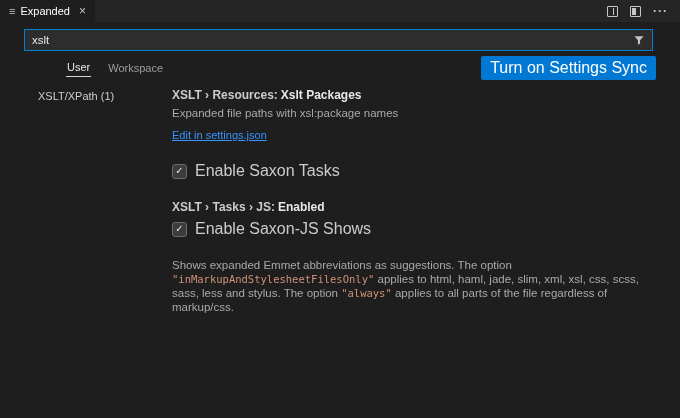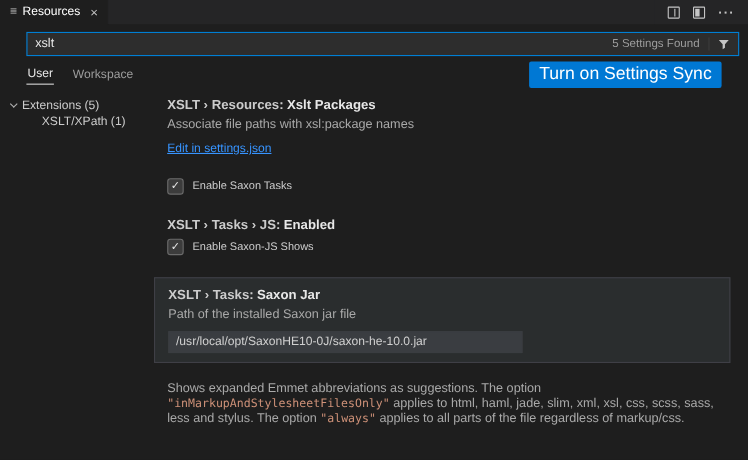--- a/index.html
+++ b/index.html
@@ -16,136 +16,124 @@
   .tab-label { color:#ffffff; font-size:11px; }
   .tab-close { color:#c5c5c5; font-size:12px; margin-left:4px; cursor:pointer; }
   .tab-fill { flex:1; background:#252526; }
   .editor-actions { display:flex; align-items:center; gap:12px; padding:0 12px; background:#252526; }
   .icon-split { position:relative; width:11px; height:11px; border:1px solid #c5c5c5; border-radius:1px; display:inline-block; }
   .icon-split::after { content:""; position:absolute; top:1px; bottom:1px; left:50%; width:1px; background:#c5c5c5; }
   .icon-layout { position:relative; width:11px; height:11px; border:1px solid #c5c5c5; border-radius:1px; display:inline-block; }
   .icon-layout::after { content:""; position:absolute; top:1px; bottom:1px; left:1px; width:4px; background:#c5c5c5; }
   .more { color:#c5c5c5; font-size:12px; font-weight:bold; letter-spacing:1px; line-height:1; }
   
-  .search-row { padding:7px 8px 0 24px; }
+  .search-row { padding:7px 27px 0 24px; }
   .search-box { height:22px; border:1px solid #007fd4; background:#2d2d2d; display:flex; align-items:center; padding-right:4px; }
   .search-input { flex:1; background:transparent; border:none; outline:none; color:#e8e8e8; font-size:11.5px; padding:0 7px; font-family:"Liberation Sans", sans-serif; }
   .search-count { color:#9d9d9d; font-size:10.5px; white-space:nowrap; padding:0 8px; border-right:1px solid #3c3c3c; margin-right:4px; }
   .filter-btn { width:18px; height:18px; display:flex; align-items:center; justify-content:center; cursor:pointer; border-radius:3px; }
   
-  .scope-row { margin-top:5px; padding:0 24px; height:23px; display:flex; align-items:center; gap:16px; }
+  .scope-row { margin-top:5px; padding:0 24px; height:23px; display:flex; align-items:center; gap:16px;margin-left:42px; }
   .scope-tab { font-size:11px; color:#9d9d9d; padding:3px 1px; cursor:pointer; }
   .scope-tab.active { color:#e7e7e7; border-bottom:1px solid #d7d7d7; }
   .spacer { flex:1; }
   .sync-button { background:#0078d4; color:#ffffff; border:none; border-radius:2px; font-size:16px; padding:3px 9px; font-family:"Liberation Sans", sans-serif; cursor:pointer; }
   
   .content { display:flex; margin-top:9px; }
   .toc { width:152px; flex:none; padding-left:10px; font-size:11px; color:#cccccc; }
   .toc-item { display:flex; align-items:center; gap:5px; height:15px; cursor:pointer; }
   .toc-item.child { padding-left:28px; }
   .chev { display:inline-block; width:5px; height:5px; border-right:1.3px solid #b0b0b0; border-bottom:1.3px solid #b0b0b0; transform:rotate(45deg); margin-top:-3px; }
   
   .settings-list { flex:1; padding-right:16px; }
-  .setting { margin-bottom:20px; }
+  .setting { margin-bottom:20px;margin-left:20px; }
   .setting-title { font-size:12px; font-weight:bold; line-height:14px; }
   .setting-title .cat { color:#cccccc; margin-right:3px; }
   .setting-title .nm { color:#e7e7e7; }
   .setting-desc { margin-top:4px; font-size:11.5px; line-height:14px; color:#a9a9a9; }
   .setting-link { display:inline-block; margin-top:8px; font-size:11px; color:#3794ff; text-decoration:underline; cursor:pointer; line-height:14px; }
   .checkbox-row { margin-top:6px; display:flex; align-items:center; gap:8px; }
   .checkbox { width:15px; height:15px; flex:none; background:#3c3c3c; border:1px solid #6b6b6b; border-radius:3px; display:flex; align-items:center; justify-content:center; color:#e7e7e7; font-size:10px; line-height:1; cursor:pointer; }
-  .checkbox-label { font-size:10px; color:#cccccc; }
+  .checkbox-label { font-size:16px; color:#cccccc; }
   .setting.boxed { background:#2a2d2e; border:1px solid #3f3f46; padding:8px 12px; margin-left:-12px; margin-bottom:16px; }
   .text-input { margin-top:8px; width:322px; height:20px; background:#3a3d41; border:1px solid #3a3d41; color:#d0d0d0; font-size:11px; padding:0 6px; font-family:"Liberation Sans", sans-serif; }
   .code { color:#ce9178; font-family:"DejaVu Sans Mono", monospace; font-size:10.5px; }
 </style>
 </head>
 <body>
 
 <div class="window">
 
   <div class="tabbar">
     <div class="tab">
       <span class="tab-icon">≡</span>
-      <span class="tab-label">Resources</span>
+      <span class="tab-label">Expanded</span>
       <span class="tab-close">×</span>
     </div>
     <div class="tab-fill"></div>
     <div class="editor-actions">
       <span class="icon-split"></span>
       <span class="icon-layout"></span>
       <span class="more">···</span>
     </div>
   </div>
 
   <div class="search-row">
     <div class="search-box">
       <input class="search-input" value="xslt" style="">
-      <span class="search-count">5 Settings Found</span>
       <span class="filter-btn">
         <svg width="12" height="12" viewBox="0 0 16 16">
             <path d="M2 3h12l-4.6 5.2v4.4l-2.8 1.7V8.2L2 3z" fill="#c5c5c5"></path>
           </svg>
       </span>
     </div>
   </div>
 
   <div class="scope-row">
     <div class="scope-tab active">User</div>
     <div class="scope-tab">Workspace</div>
     <div class="spacer"></div>
     <button class="sync-button">Turn on Settings Sync</button>
   </div>
 
   <div class="content">
 
     <div class="toc">
-      <div class="toc-item">
-        <span class="chev"></span>
-        <span>Extensions (5)</span>
-      </div>
       <div class="toc-item child">
         <span>XSLT/XPath (1)</span>
       </div>
     </div>
 
     <div class="settings-list">
 
       <div class="setting">
         <div class="setting-title">
           <span class="cat">XSLT › Resources:</span><span class="nm">Xslt Packages</span>
         </div>
-        <div class="setting-desc">Associate file paths with xsl:package names</div>
+        <div class="setting-desc">Expanded file paths with xsl:package names</div>
         <a class="setting-link">Edit in settings.json</a>
       </div>
 
       <div class="setting">
         <div class="checkbox-row">
           <span class="checkbox">✓</span>
           <span class="checkbox-label">Enable Saxon Tasks</span>
         </div>
       </div>
 
       <div class="setting">
         <div class="setting-title">
           <span class="cat">XSLT › Tasks › JS:</span><span class="nm">Enabled</span>
         </div>
         <div class="checkbox-row">
           <span class="checkbox">✓</span>
           <span class="checkbox-label">Enable Saxon-JS Shows</span>
         </div>
       </div>
 
-      <div class="setting boxed">
-        <div class="setting-title">
-          <span class="cat">XSLT › Tasks:</span><span class="nm">Saxon Jar</span>
-        </div>
-        <div class="setting-desc">Path of the installed Saxon jar file</div>
-        <input class="text-input" value="/usr/local/opt/SaxonHE10-0J/saxon-he-10.0.jar" style="">
-      </div>
 
       <div class="setting">
         <div class="setting-desc"><span>Shows expanded Emmet abbreviations as suggestions. The option </span><span class="code">"inMarkupAndStylesheetFilesOnly"</span><span> applies to html, haml, jade, slim, xml, xsl, css, scss, sass, less and stylus. The option </span><span class="code">"always"</span><span> applies to all parts of the file regardless of markup/css.</span></div>
 
       </div>
 
     </div>
   </div>
 </div>
 

